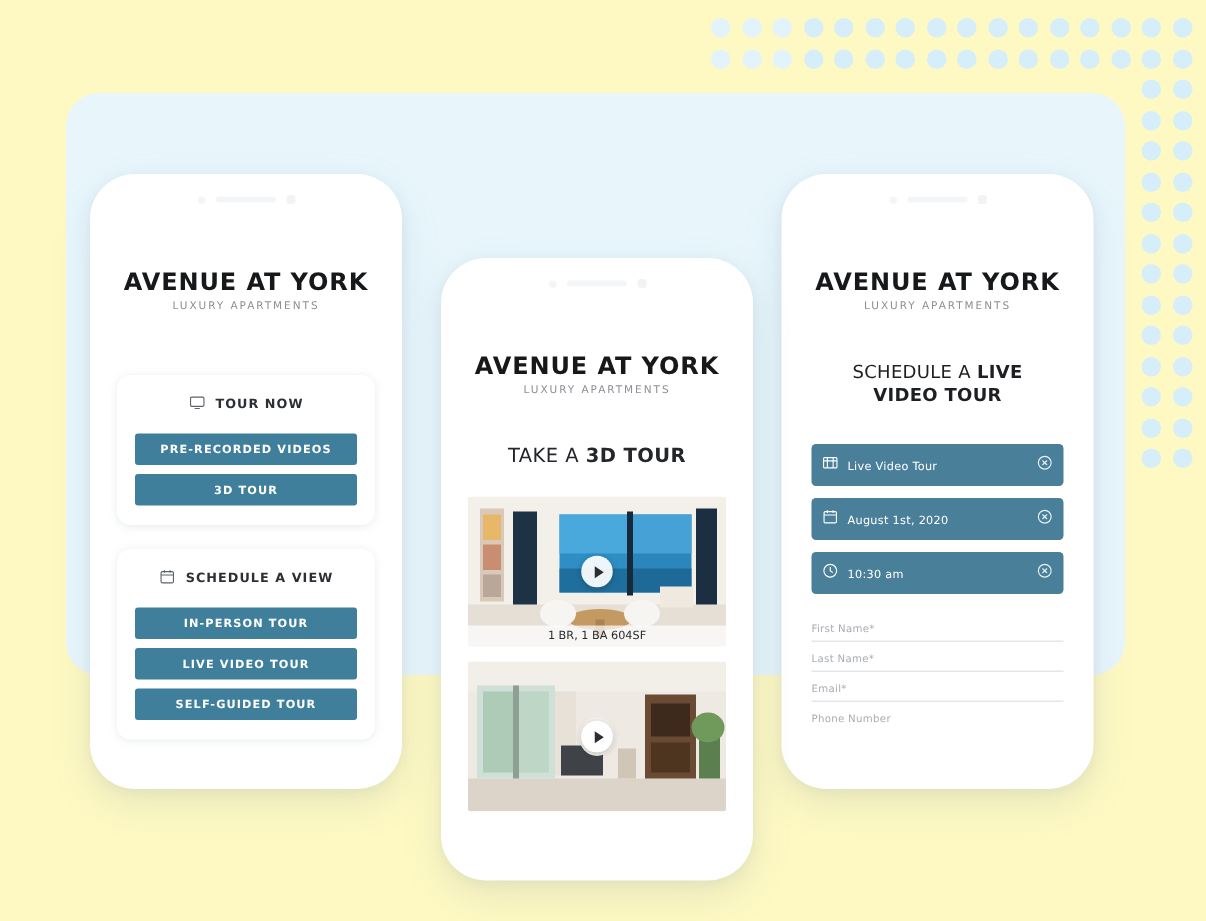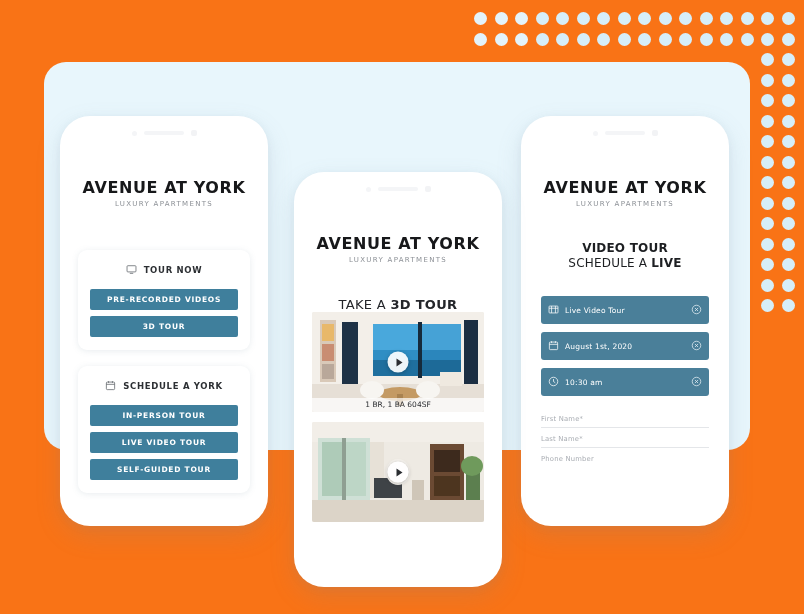--- a/index.html
+++ b/index.html
@@ -2,21 +2,21 @@
 <html><head>
 <meta charset="utf-8">
 <style>
   * { box-sizing: border-box; margin: 0; padding: 0; }
   html, body {
     width: 804px; height: 614px;
     background: #ffffff;
     font-family: "Liberation Sans", sans-serif;
     overflow: hidden;
   }
-  #stage { position: relative; width: 804px; height: 614px; background:#f97316; }
+  #stage { position: relative; width: 804px; height: 614px; background:#fef9c3; }
 
   
   .dotgrid { position:absolute; pointer-events:none; }
   .dot {
     position:absolute; width:13px; height:13px; border-radius:50%;
     background:#d6eef9;
   }
   .dot.lite { background:#e3f3fb; }
 
   
@@ -220,21 +220,21 @@
     </div>
 
     <div class="card" style="margin-top:16px;">
       <div class="card-head">
         <span class="ic">
           <svg width="11" height="11" viewBox="0 0 16 16" fill="none" stroke="#5d6268" stroke-width="1.1">
             <rect x="2" y="3" width="12" height="11" rx="1.4"></rect>
             <path d="M2 6.3h12M5.2 1.6v2.6M10.8 1.6v2.6"></path>
           </svg>
         </span>
-        <span class="ttl">SCHEDULE A YORK</span>
+        <span class="ttl">SCHEDULE A VIEW</span>
       </div>
       <button class="btn">IN-PERSON TOUR</button>
       <button class="btn">LIVE VIDEO TOUR</button>
       <button class="btn">SELF-GUIDED TOUR</button>
     </div>
   </div>
 
   <div class="phone phone-2">
     <div class="notch">
       <span class="cam"></span>
@@ -242,21 +242,21 @@
       <span class="sens"></span>
     </div>
 
     <div class="brand" style="margin-top:62px;">
       <div class="brand-title">AVENUE AT YORK</div>
       <div class="brand-sub">LUXURY APARTMENTS</div>
     </div>
 
     <div class="take-tour" style="margin-top:33px;"><span>TAKE A </span><b>3D TOUR</b></div>
 
-    <div class="media" style="">
+    <div class="media" style="margin-top:19px;">
       <svg class="thumb" viewBox="0 0 172 100" preserveAspectRatio="none">
         <rect width="172" height="100" fill="#efeae4"></rect>
         <rect x="0" y="0" width="172" height="72" fill="#f3efe9"></rect>
         <rect x="0" y="72" width="172" height="28" fill="#e6dfd6"></rect>
         <rect x="8" y="8" width="16" height="62" fill="#d9c9b8"></rect>
         <rect x="10" y="12" width="12" height="17" fill="#e8b86a"></rect>
         <rect x="10" y="32" width="12" height="17" fill="#c98d72"></rect>
         <rect x="10" y="52" width="12" height="15" fill="#b9a89a"></rect>
         <rect x="30" y="10" width="16" height="62" fill="#1e3246"></rect>
         <rect x="61" y="12" width="48" height="52" fill="#2f8ec4"></rect>
@@ -310,22 +310,22 @@
       <span class="spk"></span>
       <span class="sens"></span>
     </div>
 
     <div class="brand" style="margin-top:62px;">
       <div class="brand-title">AVENUE AT YORK</div>
       <div class="brand-sub">LUXURY APARTMENTS</div>
     </div>
 
     <div class="sched-title" style="margin-top:33px;">
+      <div><span>SCHEDULE A </span><b>LIVE</b></div>
       <div><b>VIDEO TOUR</b></div>
-      <div><span>SCHEDULE A </span><b>LIVE</b></div>
     </div>
 
     <div style="margin-top:25px;">
       <div class="chip">
         <span class="ic">
           <svg width="11" height="11" viewBox="0 0 16 16" fill="none" stroke="#ffffff" stroke-width="1.1">
             <rect x="1.5" y="3" width="13" height="10" rx="1"></rect>
             <path d="M1.5 6.2h13M5.2 3v10M10.8 3v10"></path>
           </svg>
         </span>
@@ -367,17 +367,18 @@
             <circle cx="8" cy="8" r="6.2"></circle>
               <path d="M5.8 5.8l4.4 4.4M10.2 5.8l-4.4 4.4"></path>
           </svg>
         </span>
       </div>
     </div>
 
     <div style="margin-top:12px;">
       <div class="field">First Name*</div>
       <div class="field">Last Name*</div>
+      <div class="field">Email*</div>
       <div class="field last">Phone Number</div>
     </div>
   </div>
 
 </div>
 
 </body></html>

